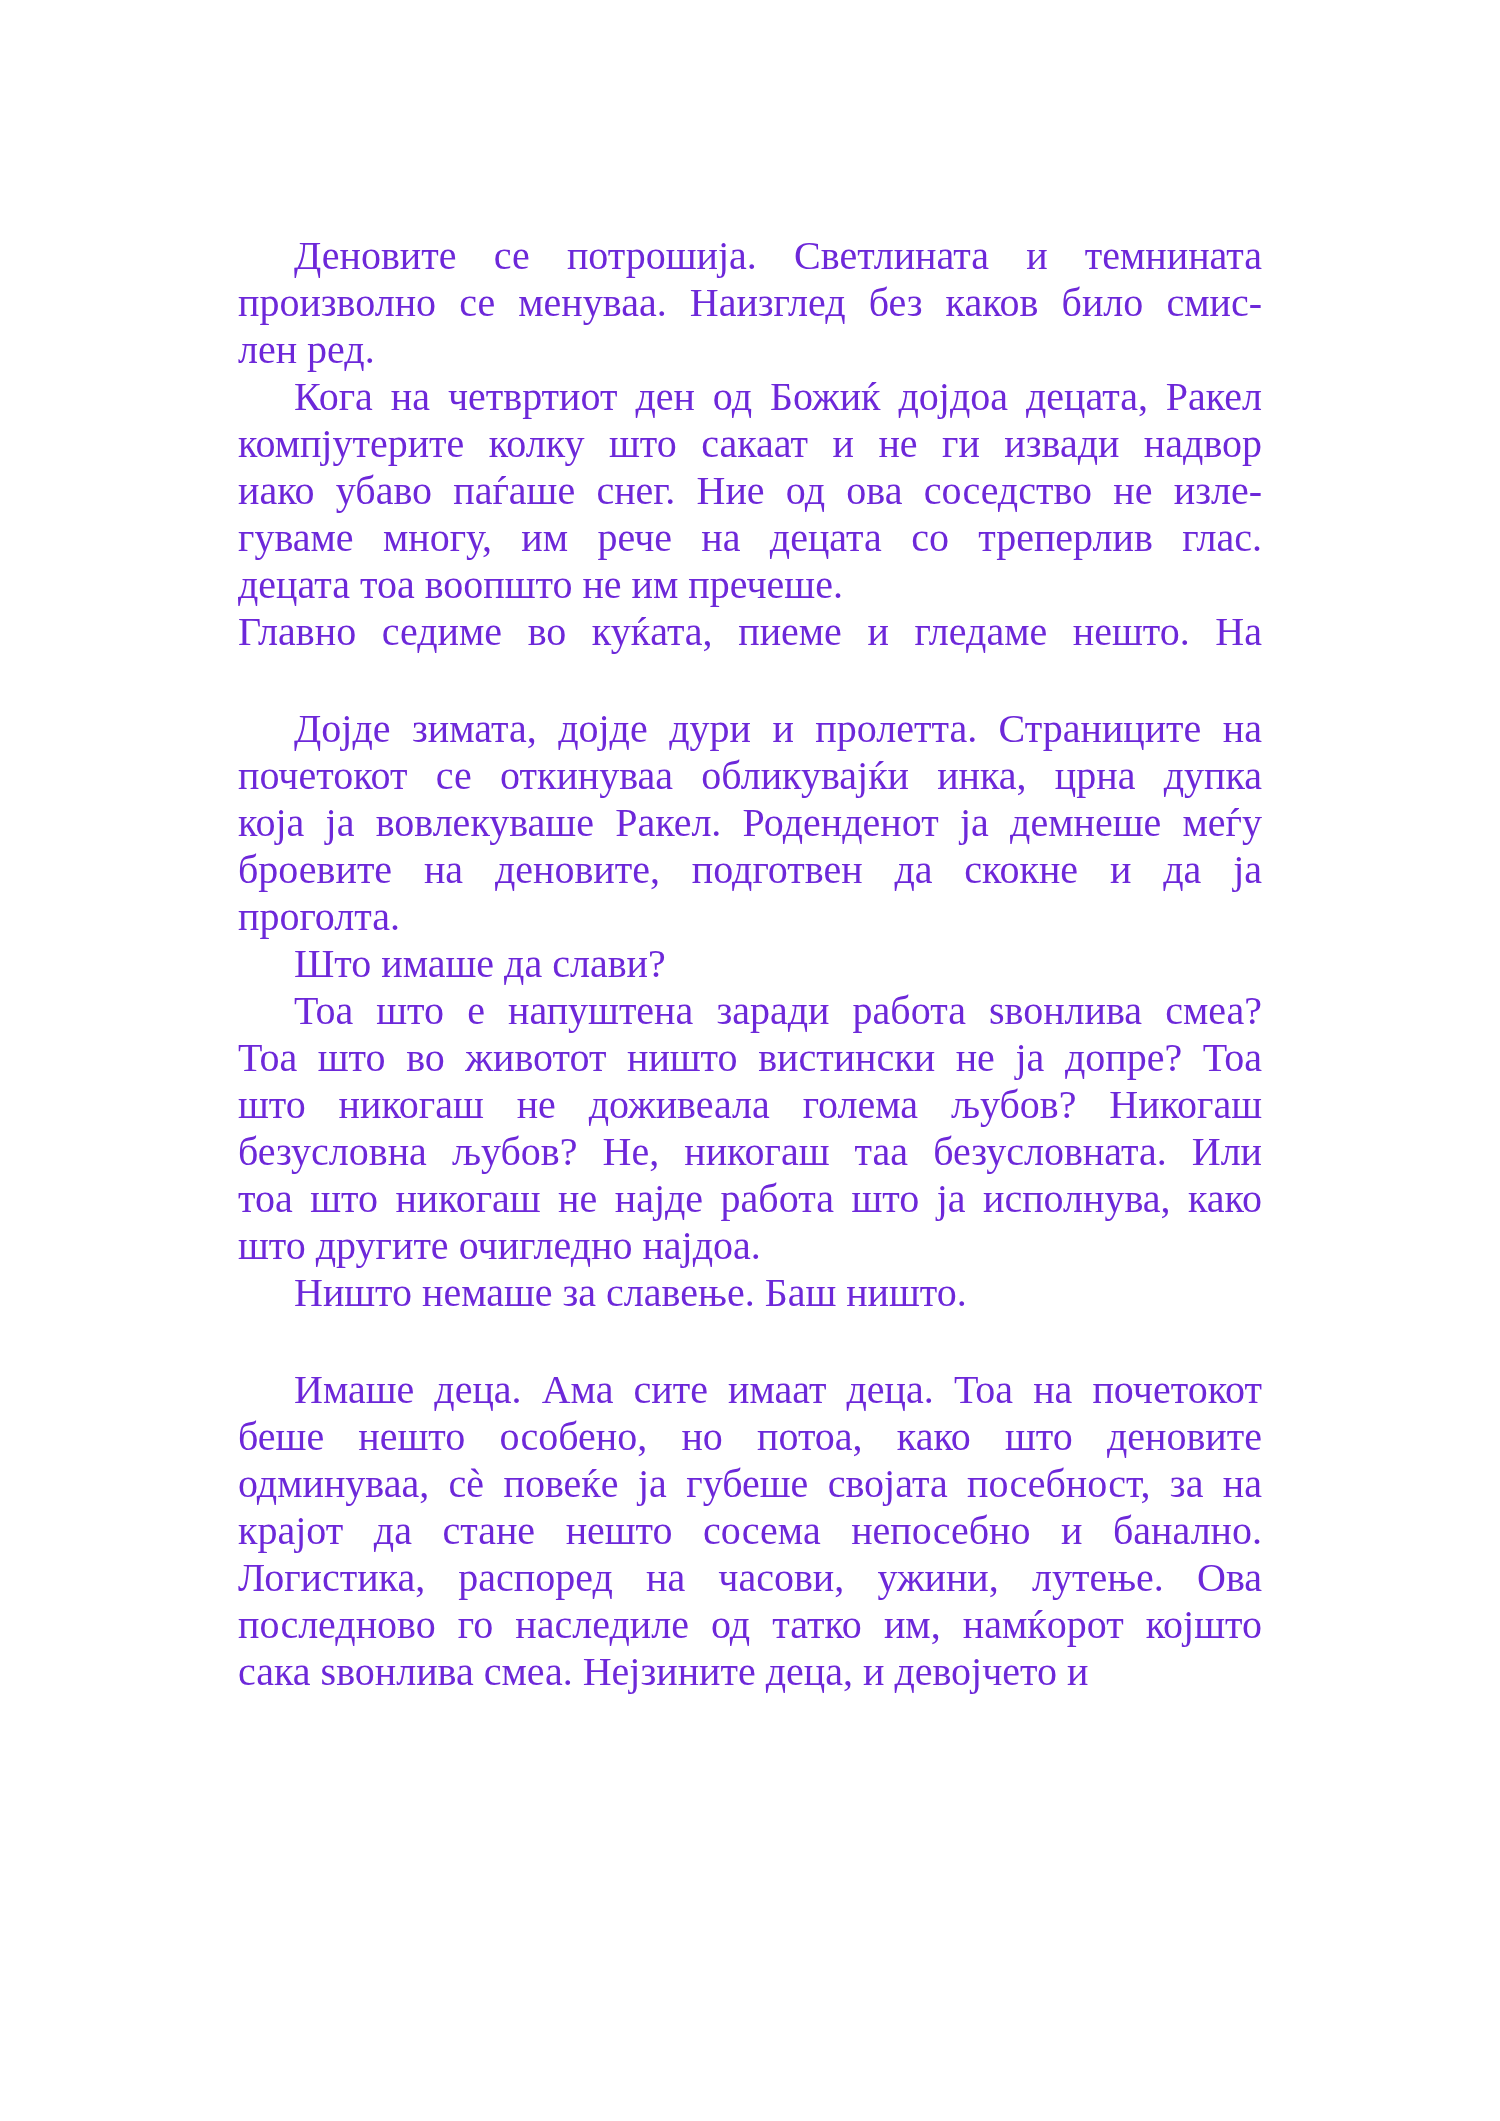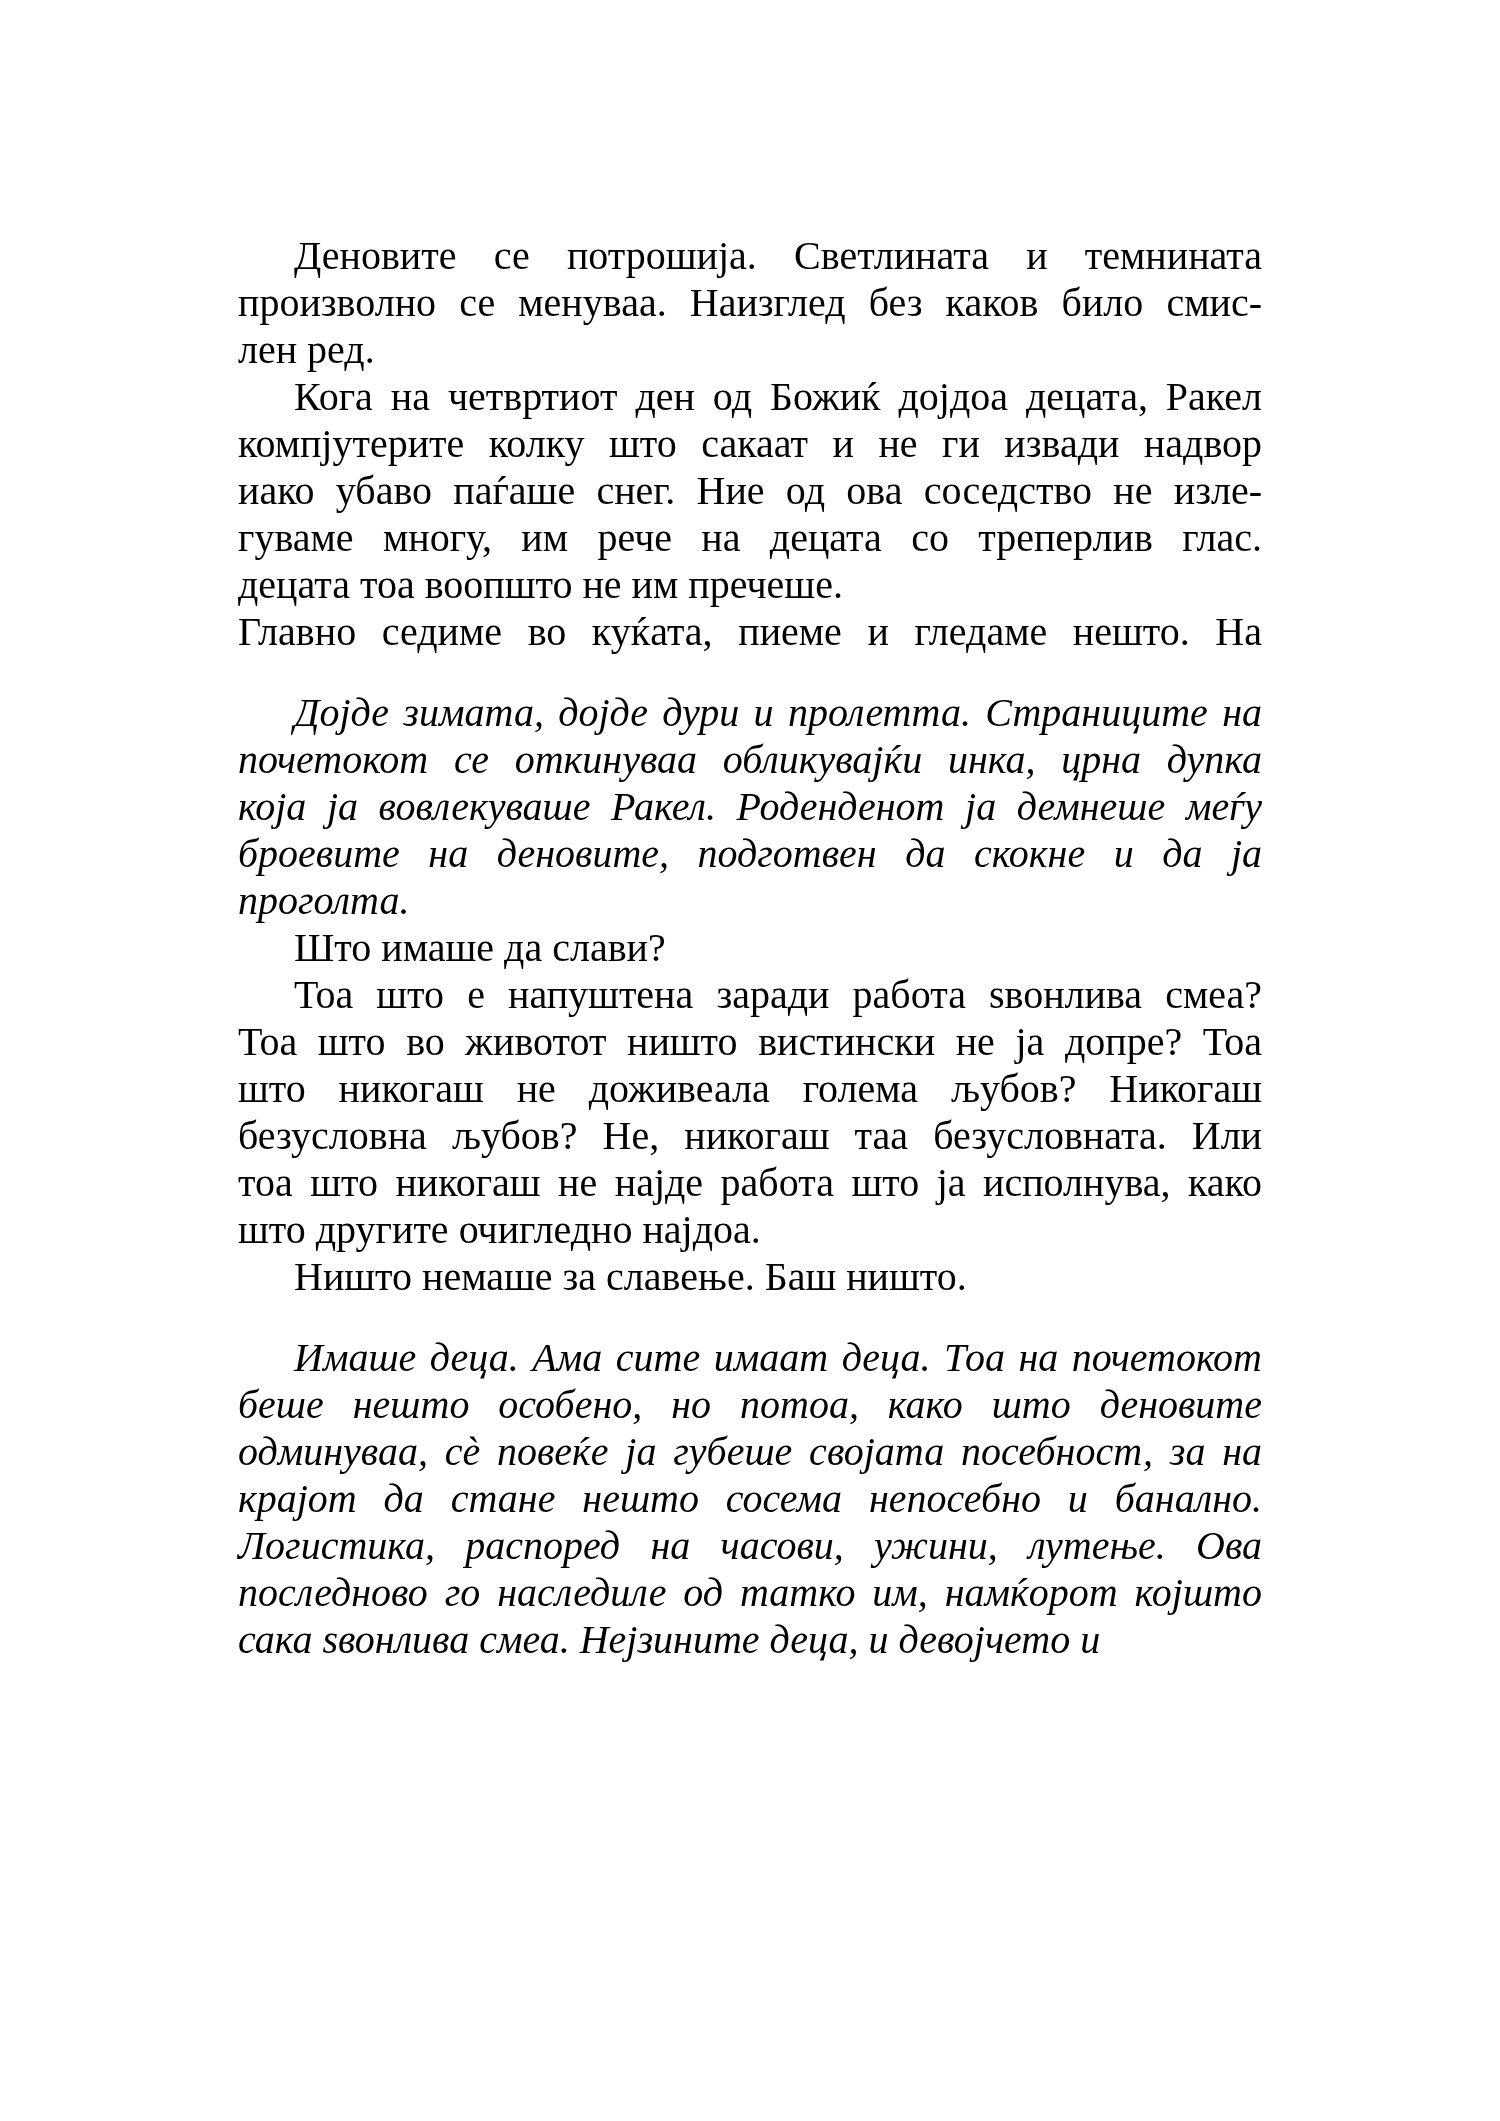--- a/index.html
+++ b/index.html
@@ -5,39 +5,38 @@
   html, body {
     margin: 0;
     padding: 0;
     background: #ffffff;
   }
   .page {
     position: relative;
     width: 1500px;
     height: 1865px;
     background: #ffffff;
-    color: #000000;
+    color: #6d28d9;
     font-family: "Liberation Serif", "DejaVu Serif", serif;
     overflow: hidden;
   }
   .text-block {
     position: absolute;
     left: 238px;
     top: 232px;
     width: 1024px;
     font-size: 40px;
     line-height: 47px;
   }
   .para {
     margin: 0;
     padding: 0;
   }
   .para.gap {
-    margin-top: 34px;
-    font-style: italic;
+    margin-top: 50px;
   }
   .line {
     text-align: justify;
     text-align-last: justify;
     white-space: normal;
   }
   .line.first {
     text-indent: 56px;
   }
   .line.last {

